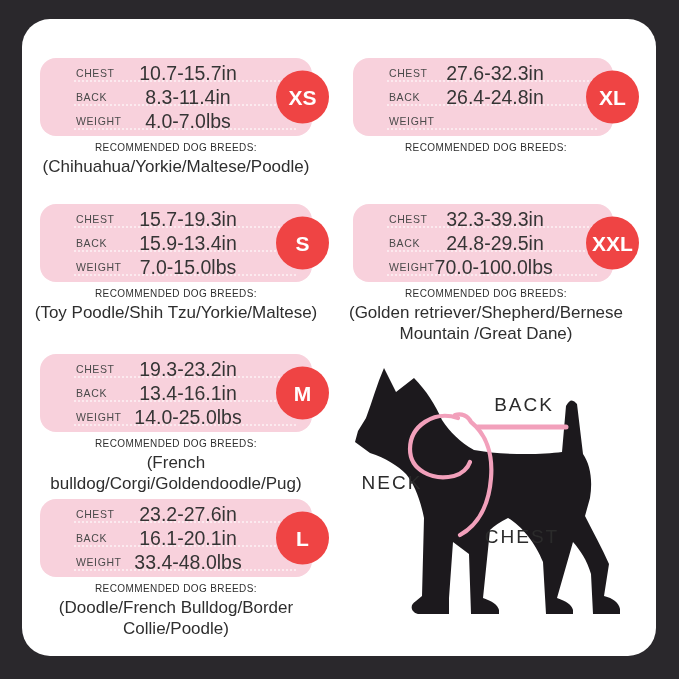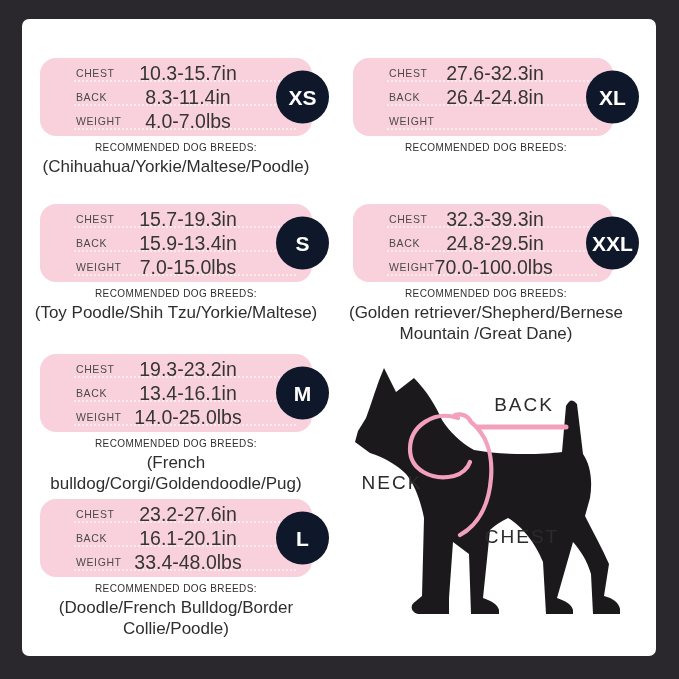--- a/index.html
+++ b/index.html
@@ -4,21 +4,21 @@
 <style>
   html,body{margin:0;padding:0;}
   body{
     width:679px;height:679px;
     background:#2a282c;
     font-family:"Liberation Sans", sans-serif;
     position:relative;overflow:hidden;
   }
   .panel{
     position:absolute;left:22px;top:19px;width:634px;height:637px;
-    background:#ffffff;border-radius:7px;
+    background:#ffffff;border-radius:28px;
   }
   
   .card{
     position:absolute;height:78px;background:#f8d1dc;border-radius:16px;
     padding-top:3px;box-sizing:border-box;
   }
   .card-l{left:18px;width:272px;}
   .card-r{left:331px;width:260px;}
   .pos-0{top:39px;}  .pos-1{top:185px;} .pos-2{top:335px;} .pos-3{top:480px;}
   .pos-4{top:39px;}  .pos-5{top:185px;}
@@ -30,21 +30,21 @@
   .m-label{
     width:52px;margin-left:36px;font-size:10.5px;letter-spacing:.6px;
     color:#4a4a4a;z-index:1;
   }
   .m-value{
     flex:1;text-align:center;padding-right:64px;font-size:19.5px;
     color:#353535;z-index:1;white-space:nowrap;
   }
   .badge{
     position:absolute;top:50%;transform:translateY(-50%);
-    width:53px;height:53px;border-radius:50%;background:#0f172a;
+    width:53px;height:53px;border-radius:50%;background:#ef4444;
     color:#ffffff;font-weight:bold;font-size:21px;letter-spacing:0;
     display:flex;align-items:center;justify-content:center;white-space:nowrap;
   }
   .card-l .badge{right:-17px;}
   .card-r .badge{right:-26px;}
   
   .breeds{position:absolute;text-align:center;color:#2e2e2e;}
   .breeds .bh{font-size:10px;letter-spacing:.4px;}
   .breeds .bl{font-size:17px;margin-top:3px;line-height:1.25;}
   .bpos-0{left:6px;top:123px;width:296px;}
@@ -65,21 +65,21 @@
   .lbl-chest{left:126px;top:168px;width:92px;}
 </style>
 </head>
 <body>
 
 <div class="panel">
 
   <div class="card card-l pos-0">
     <div class="m-row">
       <span class="m-label">CHEST</span>
-      <span class="m-value">10.3-15.7in</span>
+      <span class="m-value">10.7-15.7in</span>
     </div>
     <div class="m-row">
       <span class="m-label">BACK</span>
       <span class="m-value">8.3-11.4in</span>
     </div>
     <div class="m-row">
       <span class="m-label">WEIGHT</span>
       <span class="m-value">4.0-7.0lbs</span>
     </div>
     <div class="badge">XS</div>

